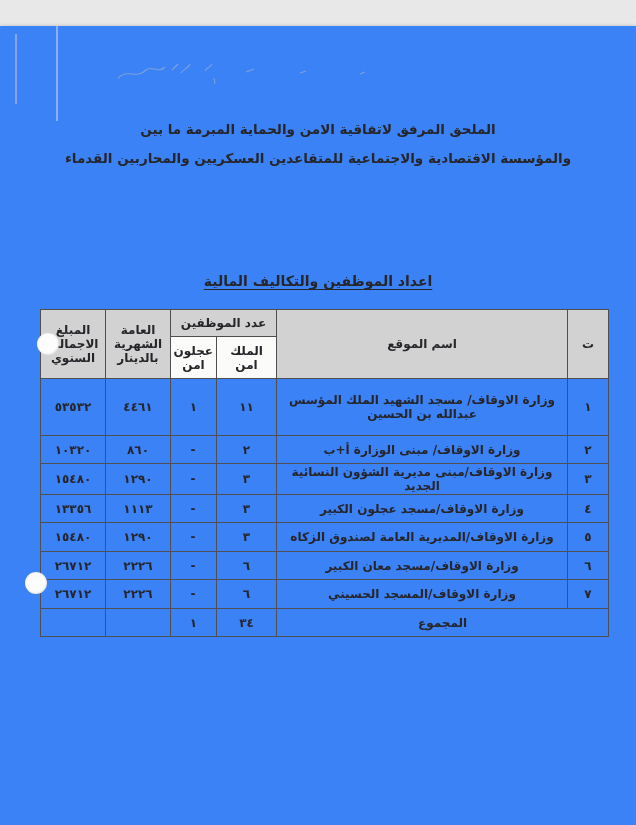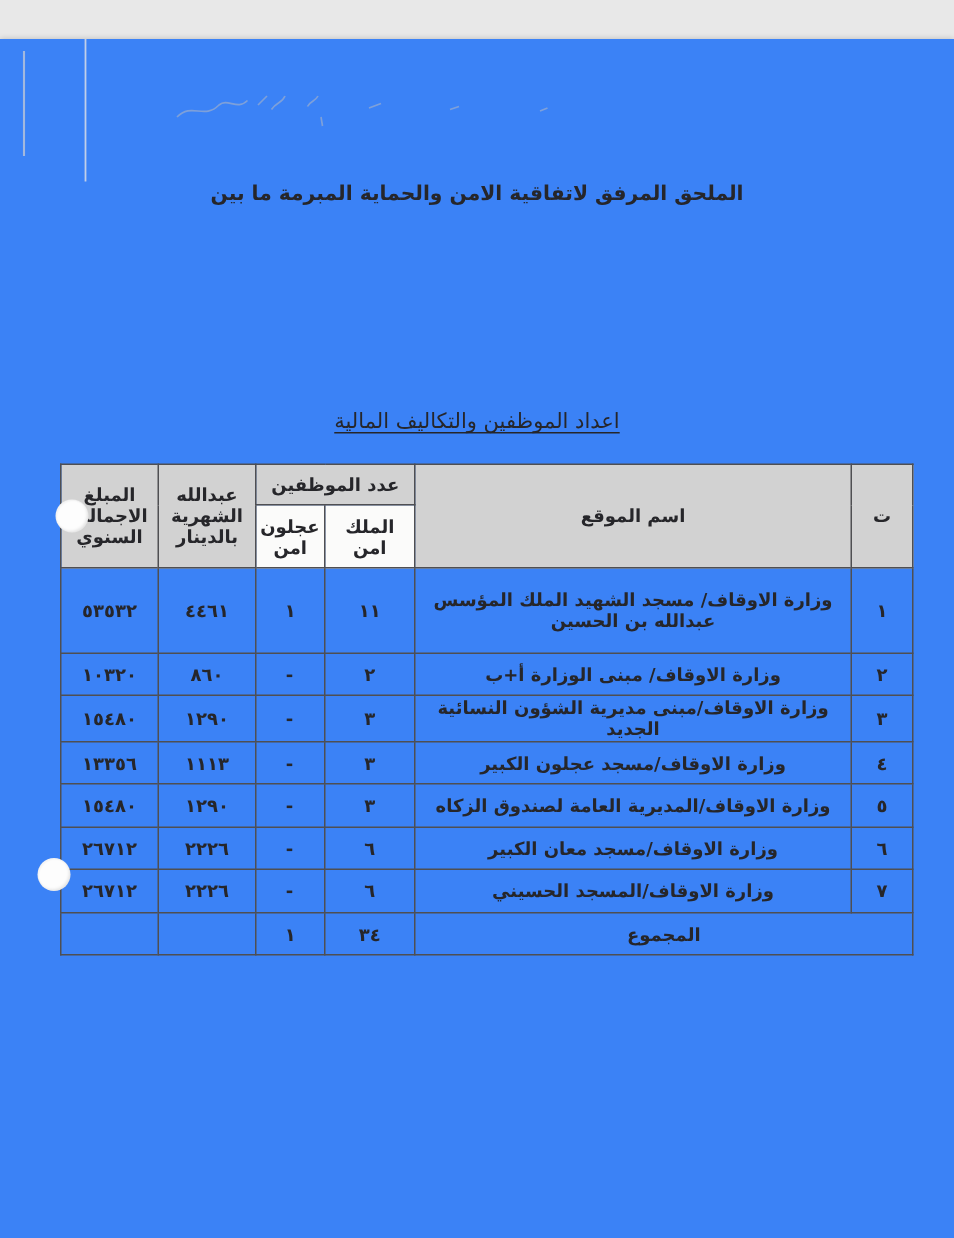--- a/index.html
+++ b/index.html
@@ -24,21 +24,21 @@
   .doc-header p {
     margin:0 0 10px 0;
     font-size:13.5px; font-weight:bold;
     line-height:19px;
     color:#26262a;
   }
   
   .table-title {
     position:absolute; top:247px; left:0; right:0;
     margin:0; text-align:center; direction:rtl;
-    font-size:14px; font-weight:normal; color:#26262a;
+    font-size:14px; font-weight:bold; color:#26262a;
   }
   .table-title span {
     text-decoration:underline;
     text-underline-offset:3px;
     text-decoration-thickness:1px;
   }
 
   
   table.staff-table {
     position:absolute; top:283px; left:40px;
@@ -87,39 +87,40 @@
   .hole-top { left:37px; top:307px; width:22px; height:22px; }
   .hole-bottom { left:25px; top:546px; width:22px; height:22px; }
 </style>
 </head>
 <body>
 
 <div class="page">
 
   <header class="doc-header">
     <p>الملحق المرفق لاتفاقية الامن والحماية المبرمة ما بين</p>
+    <p>والمؤسسة الاقتصادية والاجتماعية للمتقاعدين العسكريين والمحاربين القدماء</p>
   </header>
 
   <h2 class="table-title"><span>اعداد الموظفين والتكاليف المالية</span></h2>
 
   <table class="staff-table" dir="rtl">
     <colgroup>
       <col class="c-index">
         <col class="c-site">
         <col class="c-officer">
         <col class="c-supervisor">
         <col class="c-monthly">
         <col class="c-annual">
     </colgroup>
     <thead>
       <tr class="hrow1">
         <th rowspan="2" class="shaded">ت</th>
         <th rowspan="2" class="shaded">اسم الموقع</th>
         <th colspan="2" class="shaded">عدد الموظفين</th>
-        <th rowspan="2" class="shaded">عبدالله الشهرية بالدينار</th>
+        <th rowspan="2" class="shaded">العامة الشهرية بالدينار</th>
         <th rowspan="2" class="shaded">المبلغ الاجمالي السنوي</th>
       </tr>
       <tr class="hrow2">
         <th class="subhead">الملك امن</th>
         <th class="subhead">عجلون امن</th>
       </tr>
     </thead>
     <tbody>
       <tr class="r1">
         <td class="num">١</td>

